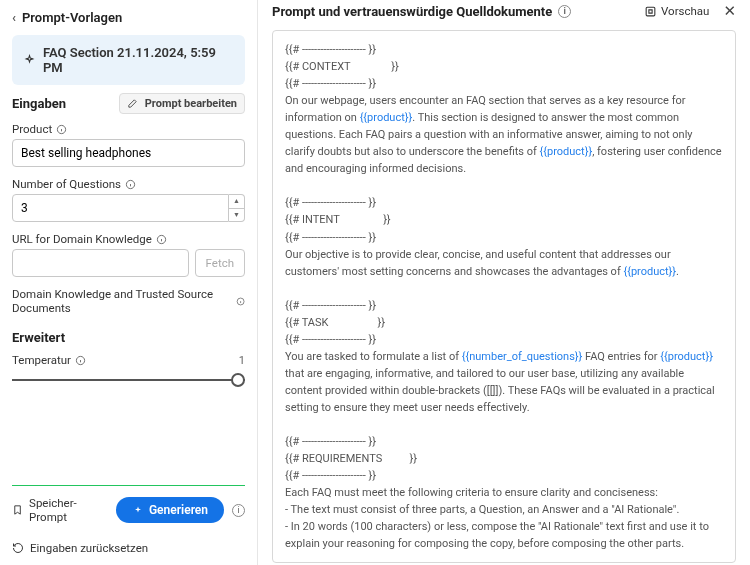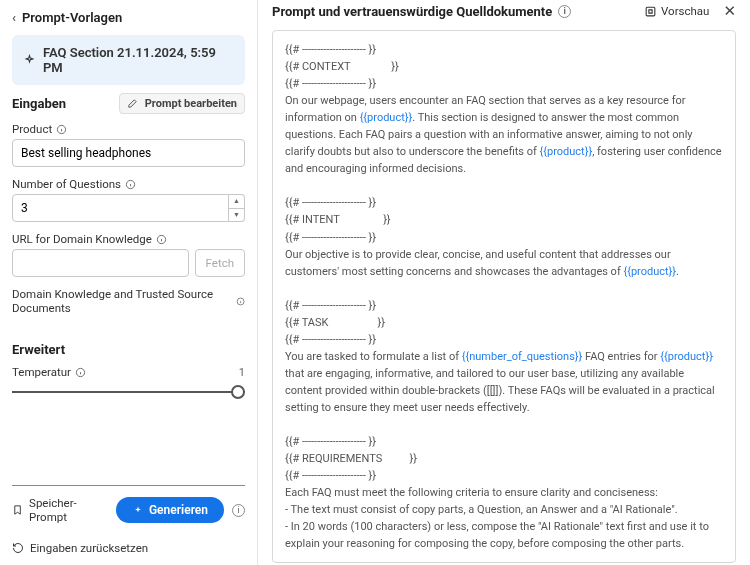--- a/index.html
+++ b/index.html
@@ -20,21 +20,21 @@
 .txt,.num,.url{width:100%;border:1px solid #c8c8c8;border-radius:4px;padding:6px 8px;font-size:12px;margin-bottom:10px;background:#fff}
 .num-row{display:flex;align-items:stretch;margin-bottom:10px}
 .num{margin-bottom:0;border-radius:4px 0 0 4px;flex:1}
 .stepper{display:flex;flex-direction:column;border:1px solid #c8c8c8;border-left:0;border-radius:0 4px 4px 0;width:16px}
 .stepper div{flex:1;display:flex;align-items:center;justify-content:center;font-size:7px;color:#666;cursor:pointer}
 .stepper div:first-child{border-bottom:1px solid #c8c8c8}
 .url-row{display:flex;gap:6px;margin-bottom:10px}
 .url{margin-bottom:0;flex:1}
 .fetch{border:1px solid #c8c8c8;background:#fff;color:#aaa;border-radius:4px;padding:0 10px;font-size:11.5px;cursor:pointer}
 .ro{width:100%;border:1px solid #c8c8c8;border-radius:4px;padding:6px 8px;font-size:11.5px;color:#666;background:#fff;margin-bottom:12px}
-.adv{font-size:13px;font-weight:700;margin:24px 0 8px}
+.adv{font-size:13px;font-weight:700;margin:12px 0 8px}
 .slider-row{display:flex;justify-content:space-between;font-size:11px;color:#666;align-items:center;margin-bottom:4px}
 .slider{width:100%;position:relative;height:18px;margin-bottom:6px}
 .track{position:absolute;top:8px;left:0;right:0;height:2px;background:#555}
 .thumb{position:absolute;top:2px;right:0;width:14px;height:14px;border-radius:50%;background:#fff;border:2px solid #555;cursor:pointer}
 .spacer{flex:1}
 .ftr{border-top:1px solid #22c55e;padding-top:10px;display:flex;flex-direction:column;gap:17px}
 .ftr-row{display:flex;align-items:center;justify-content:space-between;gap:8px}
 .ftr-link{font-size:11.5px;color:#333;display:inline-flex;align-items:center;gap:6px;cursor:pointer}
 .ftr-link svg{width:12px;height:12px}
 .gen{background:#1473e6;color:#fff;border:0;border-radius:16px;padding:6px 16px;font-size:12px;font-weight:600;display:inline-flex;align-items:flex-end;gap:5px;cursor:pointer}
@@ -198,21 +198,21 @@
 
 <span>{{# --------------------- }}</span>
 <span>{{# TASK                  }}</span>
 <span>{{# --------------------- }}</span>
 <span>You are tasked to formulate a list of </span><span class="v">{{number_of_questions}}</span><span> FAQ entries for </span><span class="v">{{product}}</span><span> that are engaging, informative, and tailored to our user base, utilizing any available content provided within double-brackets ([[]]). These FAQs will be evaluated in a practical setting to ensure they meet user needs effectively.</span>
 
 <span>{{# --------------------- }}</span>
 <span>{{# REQUIREMENTS          }}</span>
 <span>{{# --------------------- }}</span>
 <span>Each FAQ must meet the following criteria to ensure clarity and conciseness:</span>
-<span>- The text must consist of copy parts, a Question, an Answer and a "AI Rationale".</span>
+<span>- The text must consist of three parts, a Question, an Answer and a "AI Rationale".</span>
 <span>- In 20 words (100 characters) or less, compose the "AI Rationale" text first and use it to explain your reasoning for composing the copy, before composing the other parts.</span>
 
 
 
 
 
 
 
 </div>
 </div>

